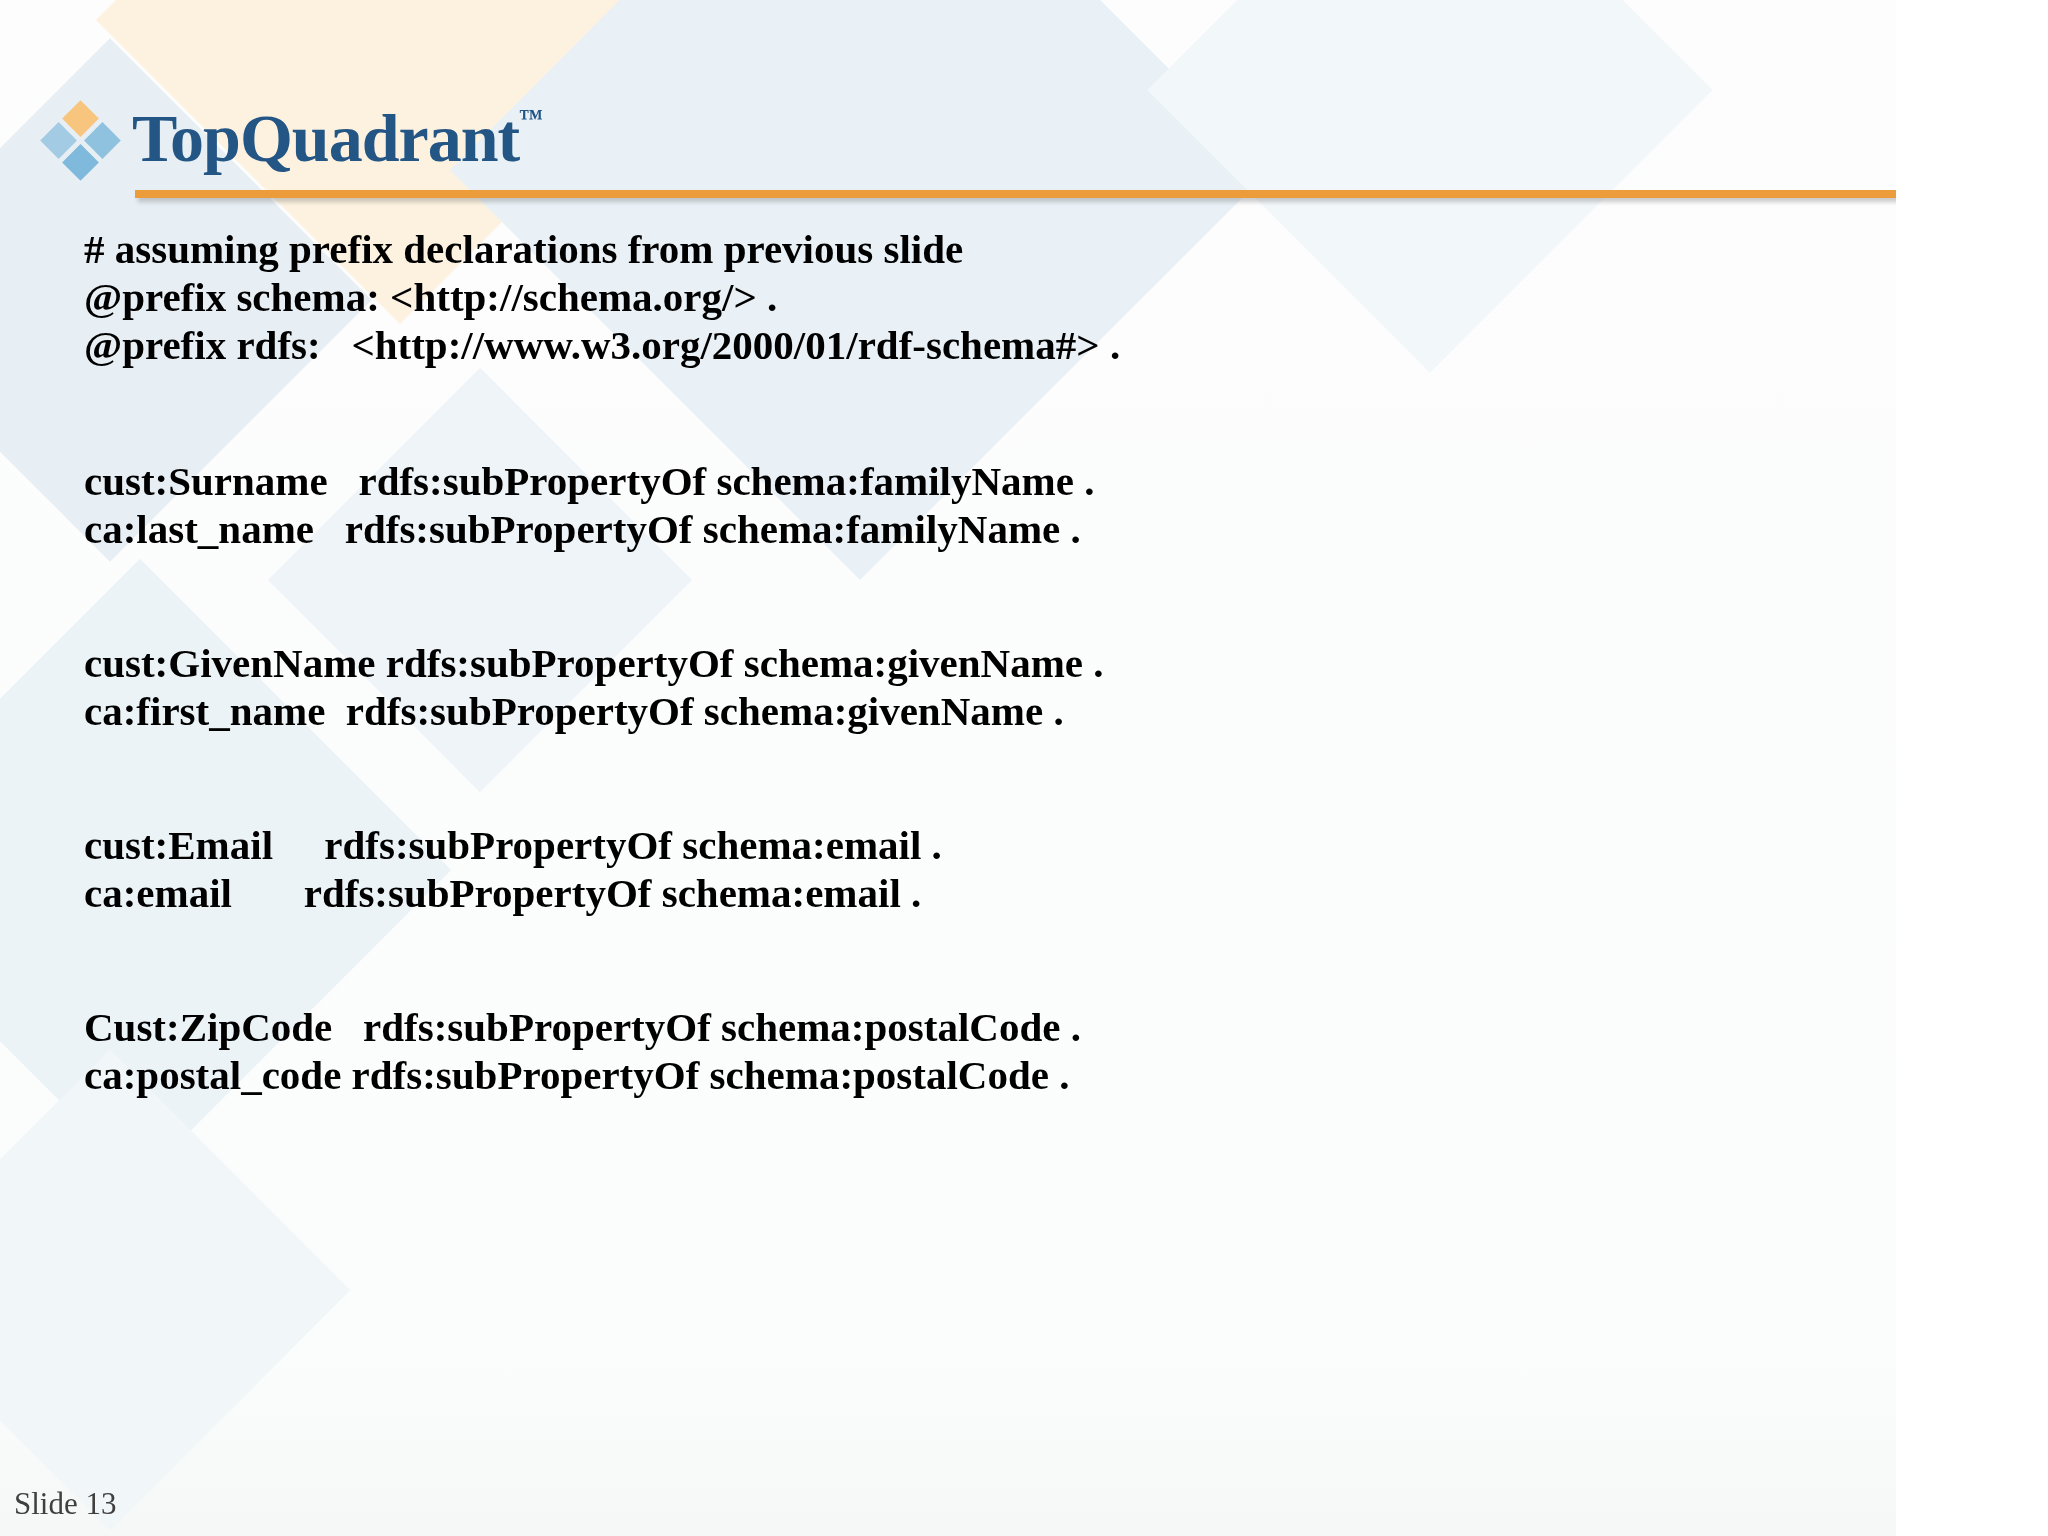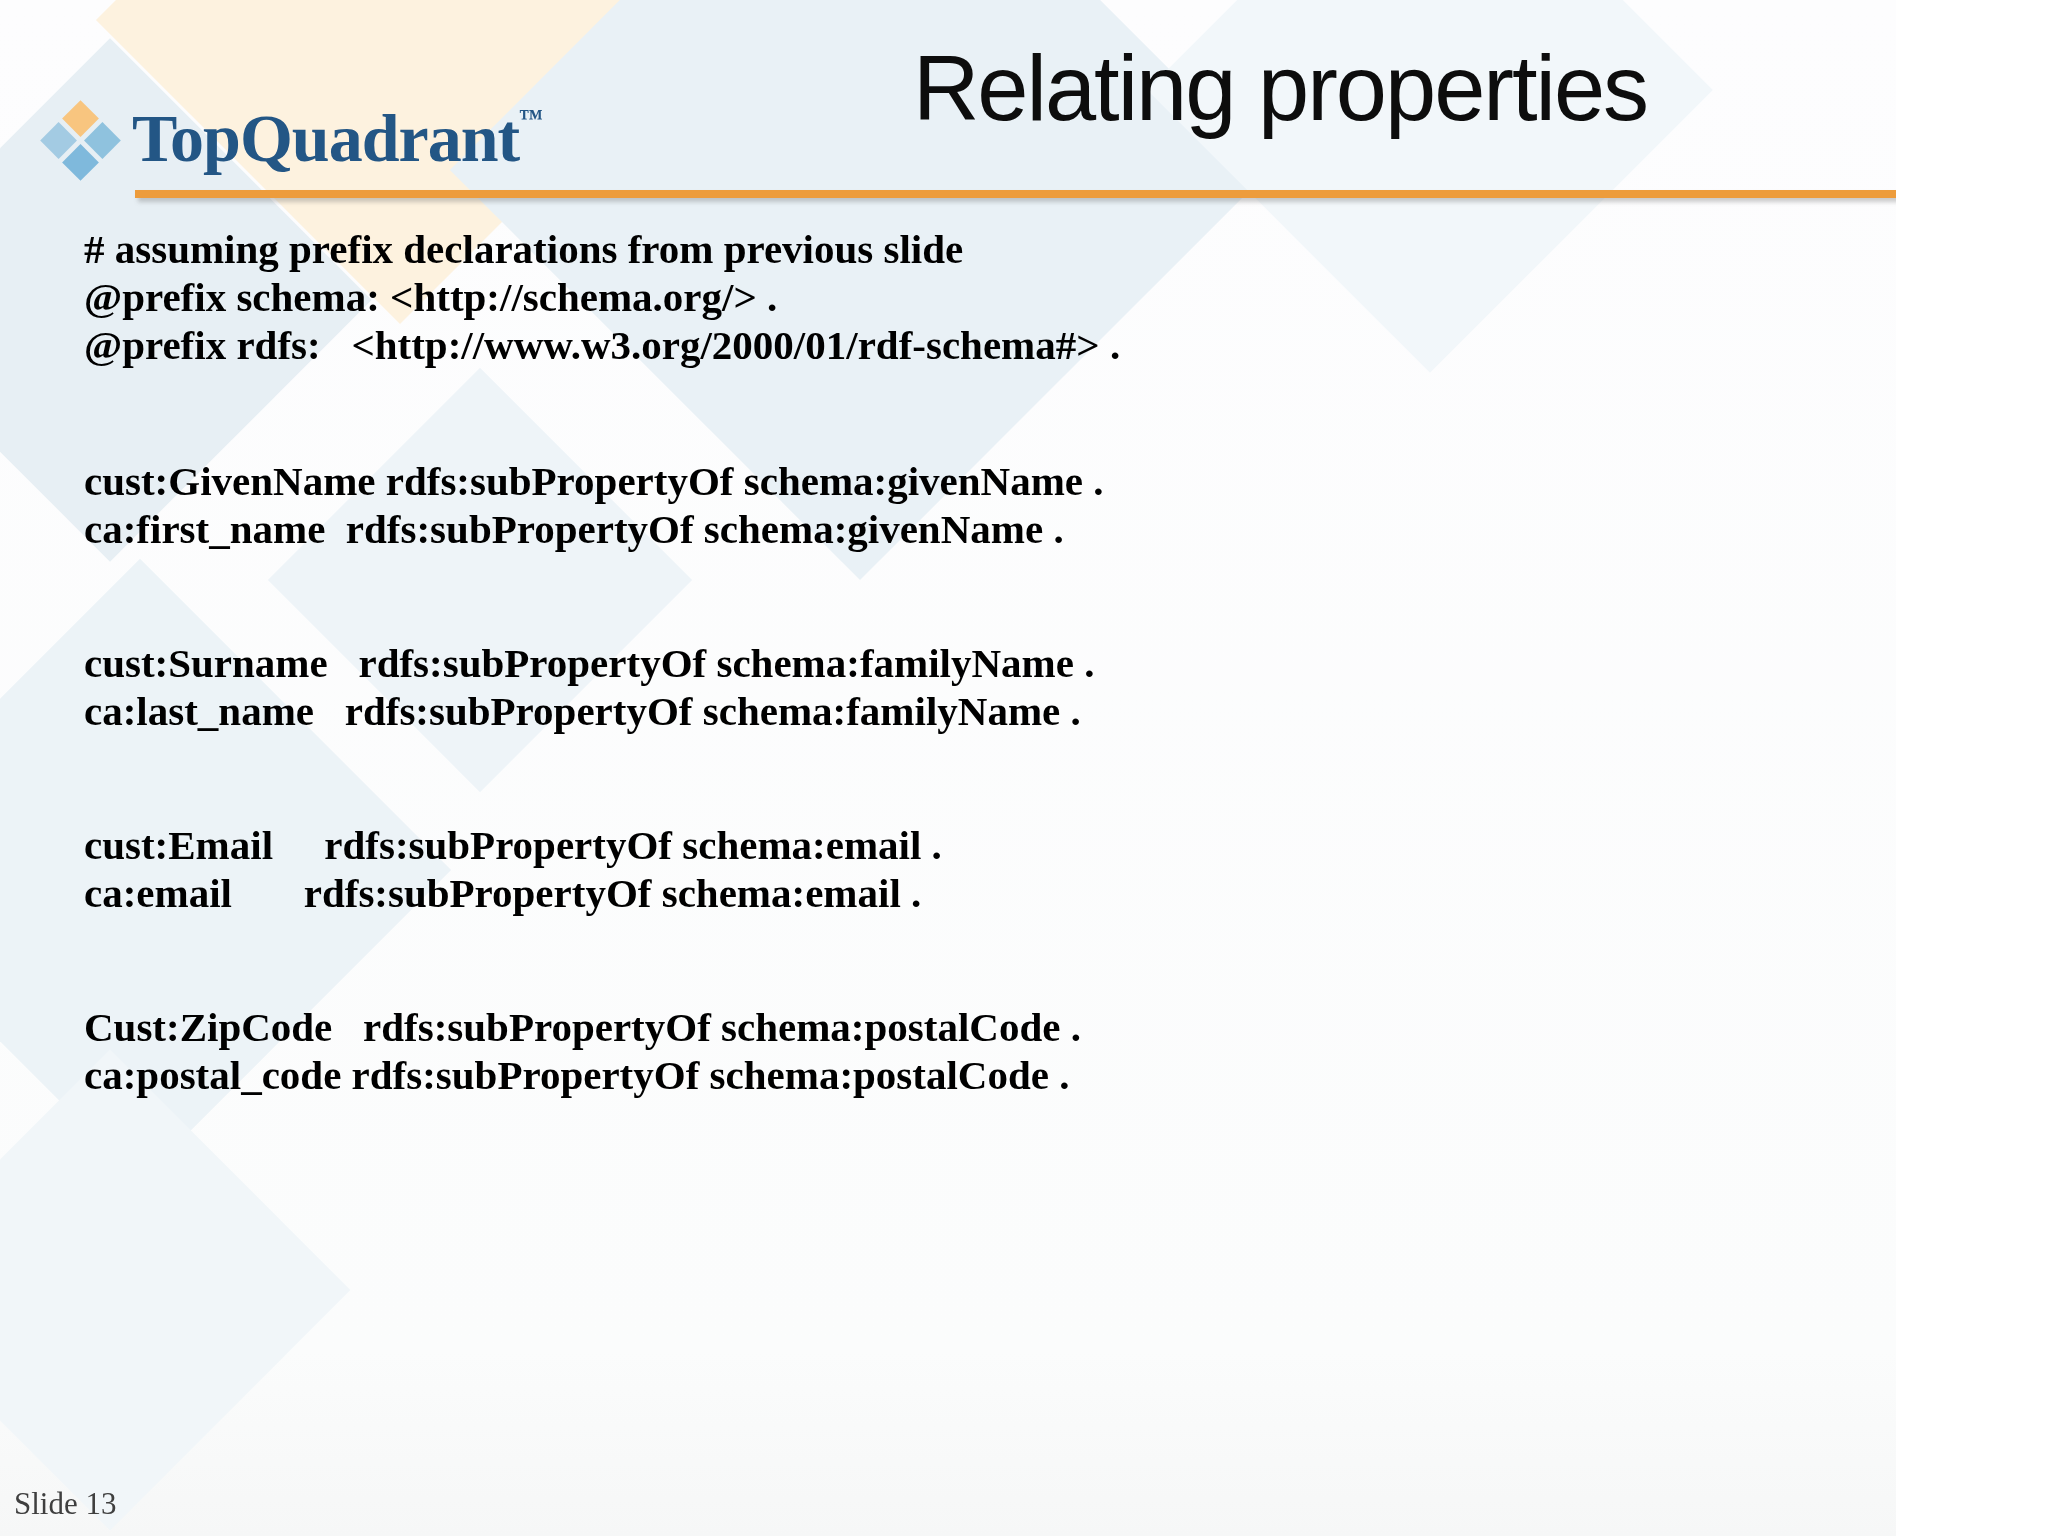--- a/index.html
+++ b/index.html
@@ -76,32 +76,31 @@
 
     <div class="logo-icon">
       <span class="dm dm-top"></span>
       <span class="dm dm-right"></span>
       <span class="dm dm-left"></span>
       <span class="dm dm-bottom"></span>
     </div>
 
     <div class="logo-text"><span>TopQuadrant</span><span class="logo-tm">™</span></div>
 
-    <div class="title">Relating properties</div>
 
     <div class="rule"></div>
 
     <div class="code-wrap">
       <pre class="code-prefix"># assuming prefix declarations from previous slide
 @prefix schema: &lt;http://schema.org/&gt; .
 @prefix rdfs:   &lt;http://www.w3.org/2000/01/rdf-schema#&gt; .</pre>
+      <pre class="code-group">cust:Surname   rdfs:subPropertyOf schema:familyName .
+ca:last_name   rdfs:subPropertyOf schema:familyName .</pre>
       <pre class="code-group">cust:GivenName rdfs:subPropertyOf schema:givenName .
 ca:first_name  rdfs:subPropertyOf schema:givenName .</pre>
-      <pre class="code-group">cust:Surname   rdfs:subPropertyOf schema:familyName .
-ca:last_name   rdfs:subPropertyOf schema:familyName .</pre>
       <pre class="code-group">cust:Email     rdfs:subPropertyOf schema:email .
 ca:email       rdfs:subPropertyOf schema:email .</pre>
       <pre class="code-group">Cust:ZipCode   rdfs:subPropertyOf schema:postalCode .
 ca:postal_code rdfs:subPropertyOf schema:postalCode .</pre>
     </div>
 
     <div class="footer">
       <span>Slide 13</span>
     </div>
 

